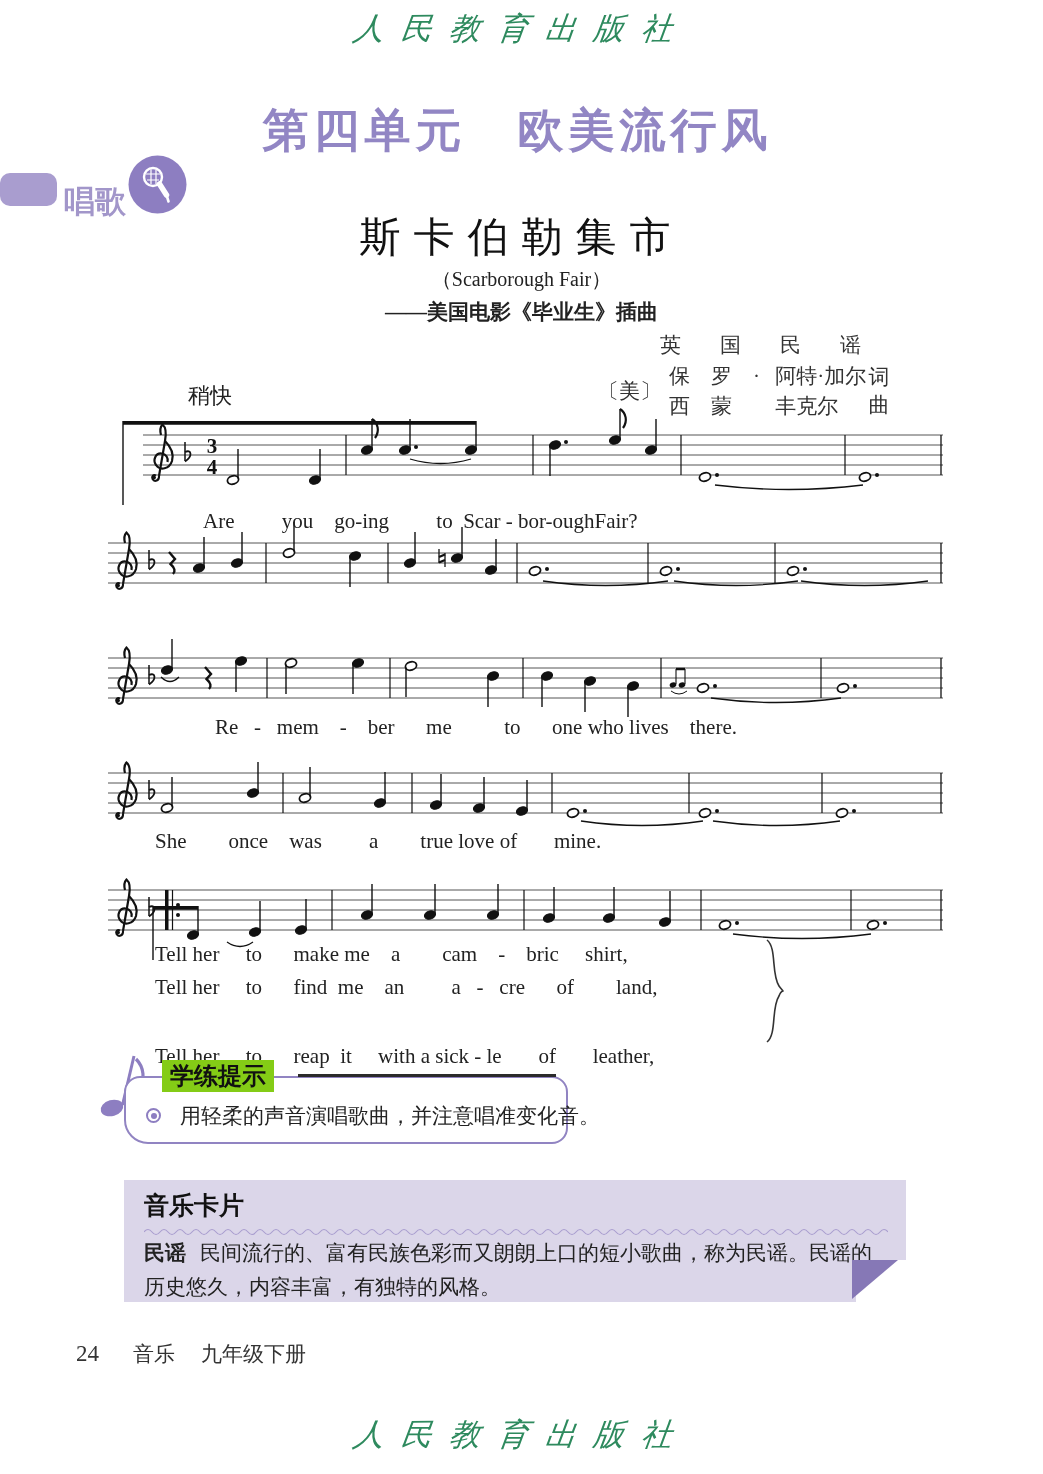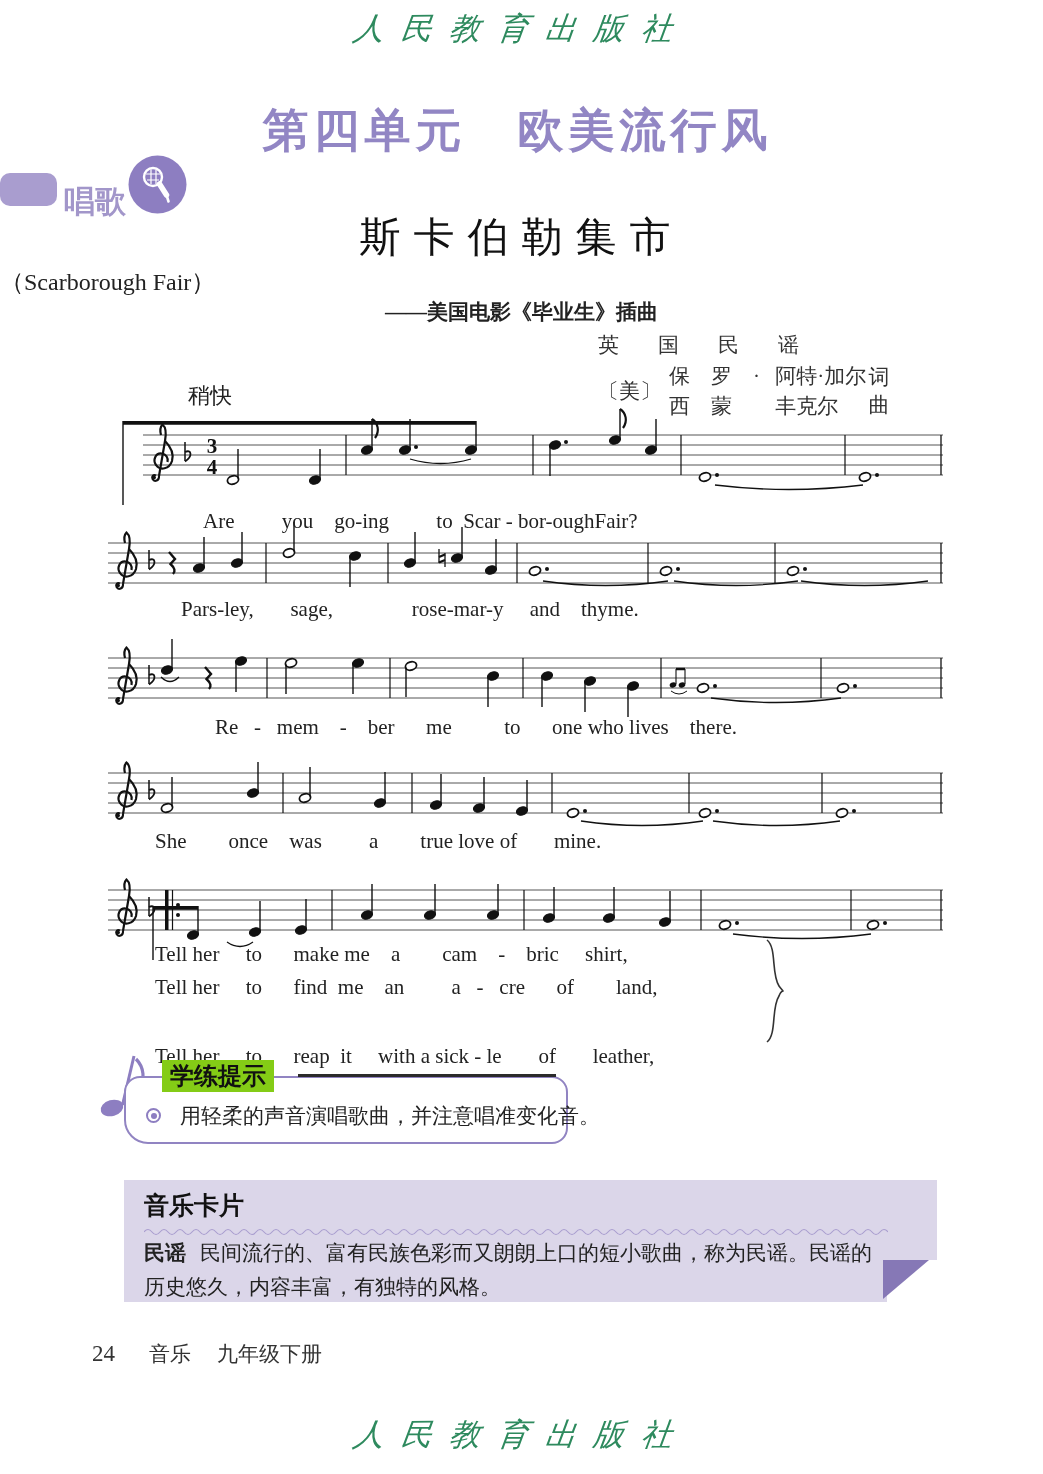--- a/index.html
+++ b/index.html
@@ -9,24 +9,24 @@
   .wm{left:0;right:0;text-align:center;color:#2e8a5e;font-size:31px;letter-spacing:17px;
       font-style:italic;font-family:"DejaVu Serif",serif;transform:skewX(-7deg);}
   .wm-top{top:8px;} .wm-bottom{top:1414px;}
   .unit-title{top:100px;left:0;right:8px;text-align:center;font-family:"Liberation Sans",sans-serif;
       font-weight:bold;font-size:46px;color:#9286c4;letter-spacing:5px;}
   .tab-rect{left:0;top:173px;width:57px;height:33px;background:#a99dcf;border-radius:10px;}
   .tab-label{left:64px;top:165px;font-family:"Liberation Sans",sans-serif;font-weight:bold;
       font-size:31px;color:#a296ca;margin-top:16px;}
   .mic-badge{left:127px;top:154px;width:61px;height:61px;}
   .song-title{top:210px;left:0;right:0;text-align:center;font-size:41px;letter-spacing:13px;color:#111;}
-  .song-en{top:266px;left:0;right:0;text-align:left;font-size:24px;color:#222;}
+  .song-en{top:266px;left:0;right:0;text-align:center;font-size:20px;color:#222;}
   .song-src{top:298px;left:0;right:0;text-align:center;font-size:21px;font-weight:bold;color:#222;}
   .credits{left:598px;top:331px;width:296px;font-size:21px;color:#333;}
-  .cr-line1{white-space:pre;letter-spacing:9px;}
+  .cr-line1{white-space:pre;letter-spacing:9px;margin-left:62px;}
   .cr-row{display:flex;align-items:center;margin-top:2px;}
   .cr-nat{margin-right:8px;}
   .cr-names{display:flex;flex-direction:row;line-height:1.45;align-items:center;}
   .cr-role{margin-left:0;}
   .tempo{left:188px;top:381px;font-size:22px;color:#222;}
   svg.staff{position:absolute;left:103px;width:845px;height:100px;}
   #st0{top:405px;} #st1{top:513px;} #st2{top:628px;} #st3{top:743px;} #st4{top:860px;}
   .lyr{position:absolute;left:103px;white-space:pre;font-size:21px;color:#222;}
   #ly0{top:487px;padding-left:100px;margin-top:22px;}
   #ly1{top:597px;padding-left:78px;}
@@ -39,30 +39,30 @@
   .tipbox{left:124px;top:1076px;width:440px;height:64px;border:2.5px solid #9184c2;
       border-radius:16px 16px 16px 24px;background:#fff;}
   .tip-note{left:97px;top:1046px;width:56px;height:76px;}
   .tip-title{left:162px;top:1060px;font-family:"Liberation Sans",sans-serif;font-weight:bold;
       font-size:24px;background:#84cc16;padding:0 8px;color:#111;}
   .tip-rule{left:298px;top:1074px;width:258px;height:3px;background:#2b2b2b;}
   .tip-ring{left:146px;top:1108px;width:11px;height:11px;border:2.5px solid #8d7ec1;border-radius:50%;}
   .tip-ring i{position:absolute;left:2.5px;top:2.5px;width:6px;height:6px;background:#8d7ec1;
       border-radius:50%;display:block;}
   .tip-text{left:180px;top:1102px;font-size:21px;color:#222;}
-  .card{left:124px;top:1180px;width:782px;height:122px;background:#dbd6e9;padding-left:31px;}
+  .card{left:124px;top:1180px;width:782px;height:122px;background:#dbd6e9;}
   .card-title{left:20px;top:9px;font-family:"Liberation Sans",sans-serif;font-weight:bold;
       font-size:25px;color:#111;position:absolute;}
   .wavy{position:absolute;left:20px;top:47px;width:744px;height:10px;}
   .card-body{position:absolute;left:20px;top:56px;width:742px;font-size:21px;line-height:1.62;color:#222;}
   .card-term{font-weight:bold;margin-right:14px;}
   .fold-white{position:absolute;right:0;bottom:0;width:50px;height:42px;background:#fff;}
   .fold-tri{position:absolute;right:8px;bottom:3px;width:46px;height:39px;background:#8678b6;
       clip-path:polygon(0 0,100% 0,0 100%);}
-  .footer{left:92px;top:1340px;font-size:21px;color:#333;display:flex;align-items:baseline;}
+  .footer{left:76px;top:1340px;font-size:21px;color:#333;display:flex;align-items:baseline;}
   .footer .pgnum{font-size:23px;margin-right:34px;}
   .footer .subj{margin-right:26px;}
 </style>
 </head>
 <body>
 
 <div id="page">
 
   <div class="abs wm wm-top">人民教育出版社</div>
 
@@ -327,21 +327,20 @@
       <ellipse cx="622" cy="65" rx="5.7" ry="4.1" transform="rotate(-18 622 65)" fill="#fff" stroke="#111" stroke-width="1.8"></ellipse>
       <circle cx="634" cy="63" r="2" fill="#111"></circle>
       <path d="M630,74 Q699,83 768,74" stroke="#111" stroke-width="1.3" fill="none"></path>
       <line x1="748" y1="30" x2="748" y2="70" stroke="#111" stroke-width="1.2"></line>
       <ellipse cx="770" cy="65" rx="5.7" ry="4.1" transform="rotate(-18 770 65)" fill="#fff" stroke="#111" stroke-width="1.8"></ellipse>
       <circle cx="782" cy="63" r="2" fill="#111"></circle>
       <line x1="838" y1="30" x2="838" y2="70" stroke="#111" stroke-width="1.3"></line>
     </svg>
 
   <div id="ly0" class="lyr">Are         you    go-ing         to  Scar - bor-oughFair?</div>
-  <div id="ly1" class="lyr">Pars-ley,       sage,               rose-mar-y     and    thyme.</div>
   <div id="ly2" class="lyr">Re   -   mem    -    ber      me          to      one who lives    there.</div>
   <div id="ly3" class="lyr">She        once    was         a        true love of       mine.</div>
   <div id="ly4" class="lyr">Tell her     to      make me    a        cam    -    bric     shirt,</div>
   <div id="ly5" class="lyr">Tell her     to      find  me    an         a   -   cre      of        land,</div>
   <div id="ly6" class="lyr">Tell her     to      reap  it     with a sick - le       of       leather,</div>
 
   <svg class="abs brace" viewBox="0 0 24 106">
     <path d="M4,2 C14,10 8,36 16,48 C18,51 20,52.5 20,53 C18,53.5 17,55 16,58 C8,70 14,96 4,104" stroke="#333" stroke-width="1.6" fill="none"></path>
   </svg>
 

